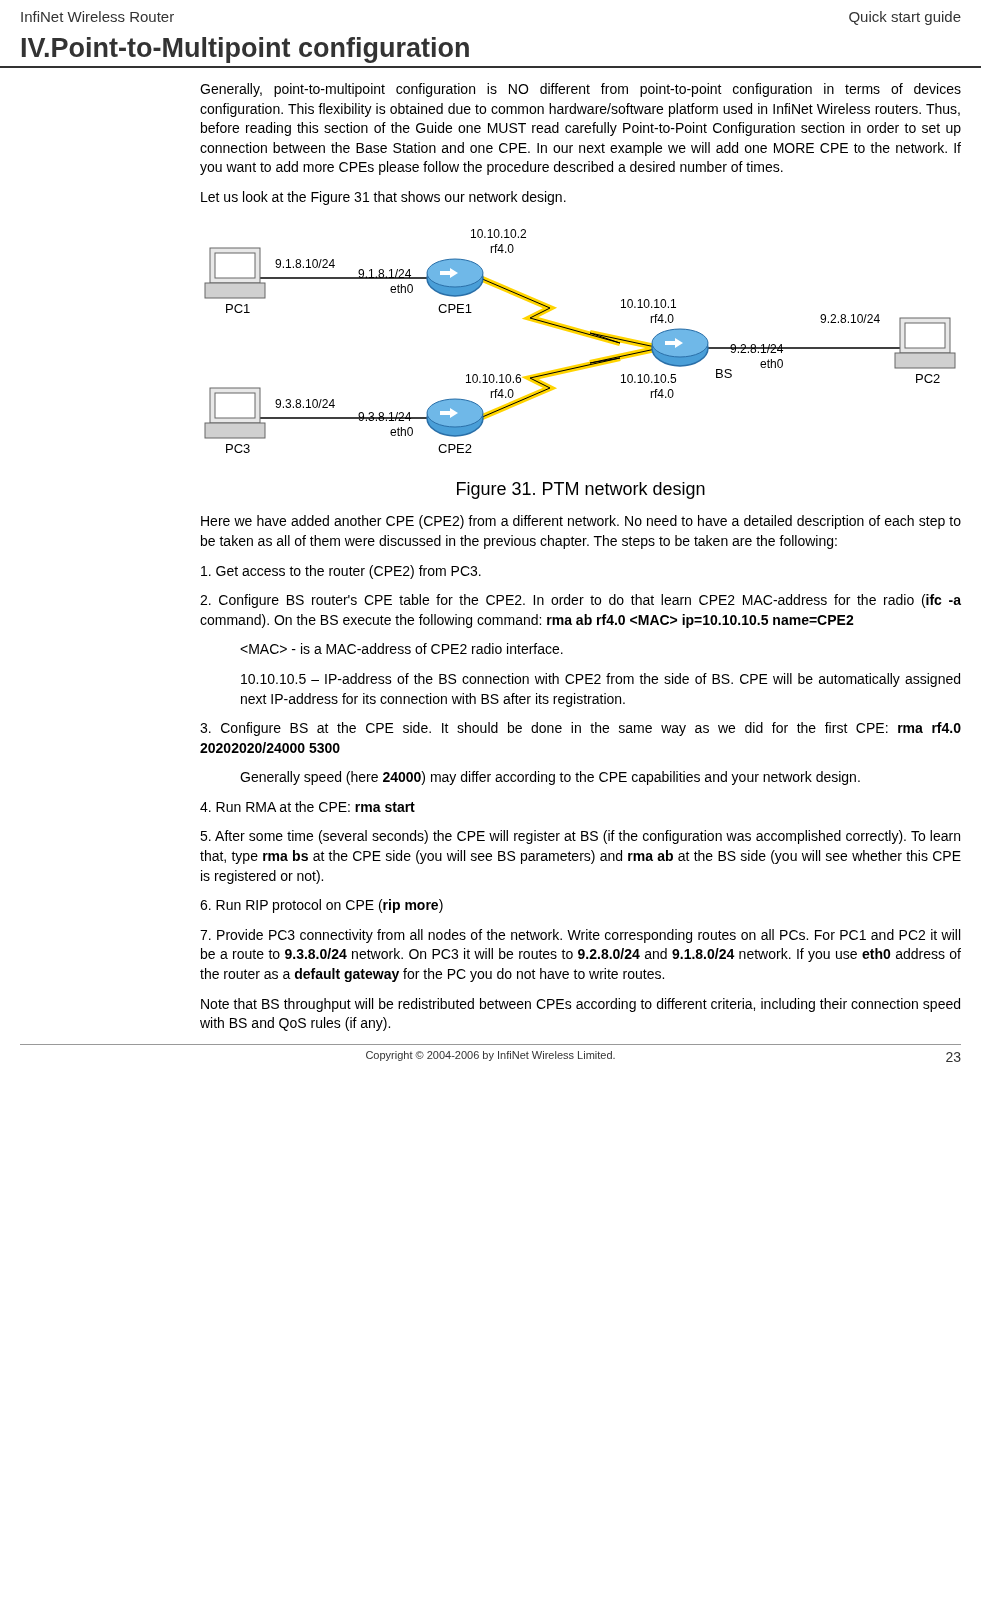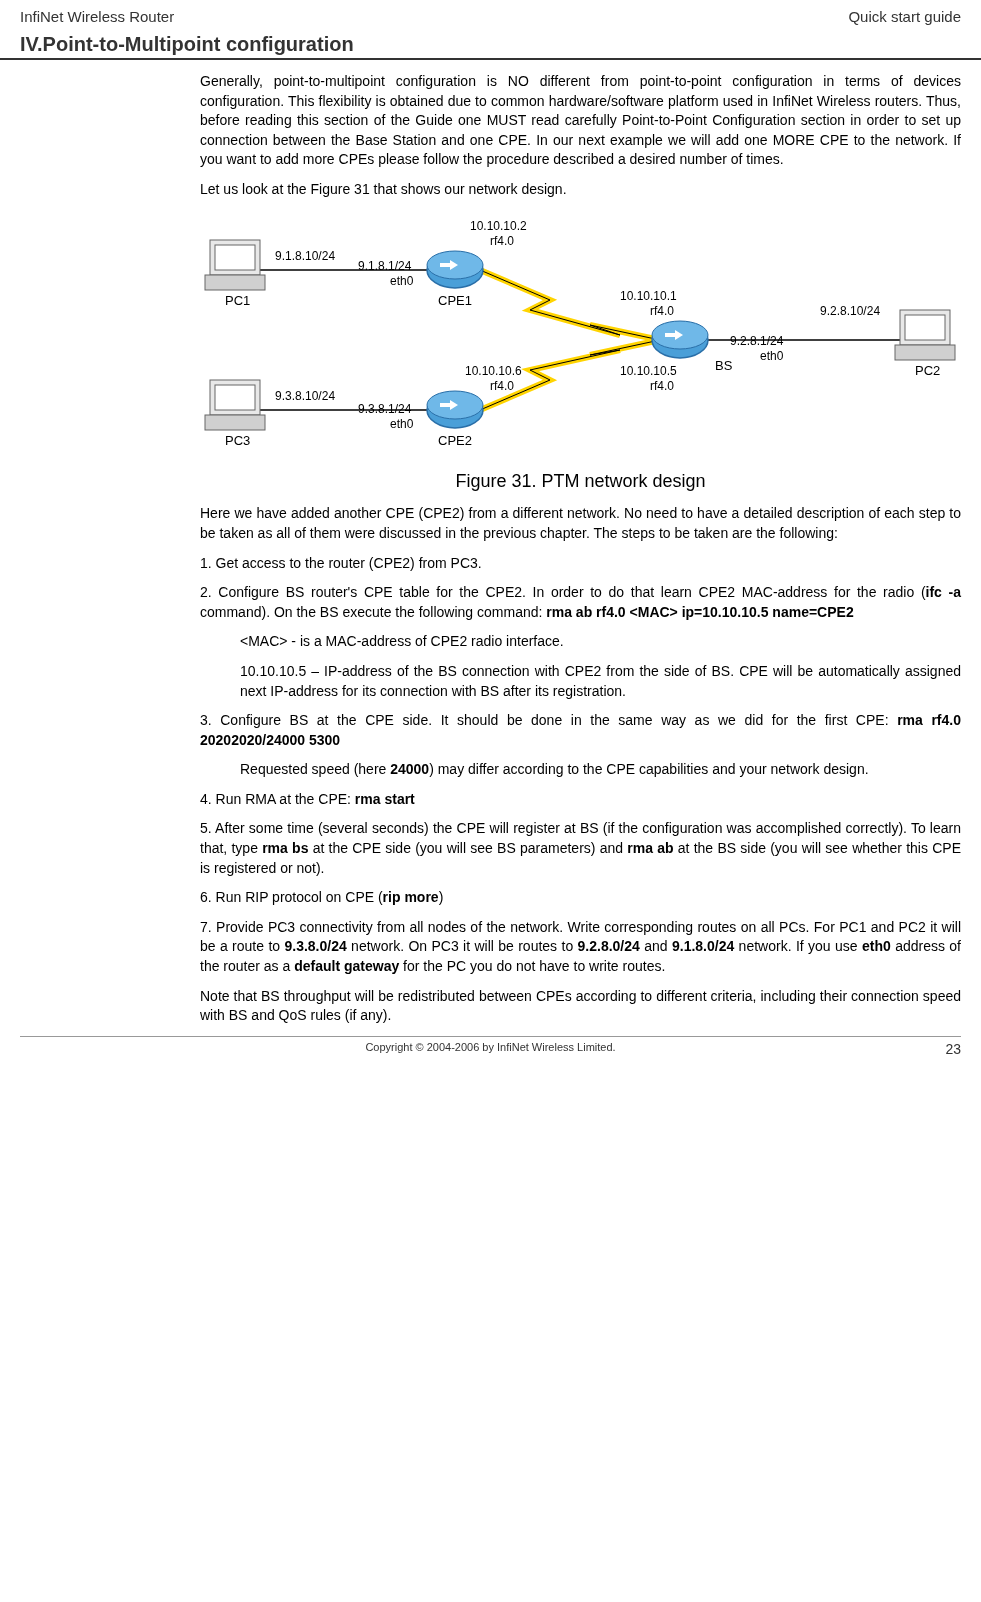--- a/index.html
+++ b/index.html
@@ -12,21 +12,21 @@
       padding: 0;
     }
     .header-row {
       display: flex;
       justify-content: space-between;
       font-size: 15px;
       padding: 8px 20px 4px 20px;
       color: #333;
     }
     .main-heading {
-      font-size: 20px;
+      font-size: 27px;
       font-weight: bold;
       color: #333;
       padding: 4px 20px 2px 20px;
       border-bottom: 2px solid #333;
       margin-bottom: 12px;
     }
     .content {
       padding: 0 20px 0 200px;
       font-size: 14px;
       line-height: 1.4;
@@ -166,21 +166,21 @@
   </p>
 
   <p class="indented">&lt;MAC&gt; - is a MAC-address of CPE2 radio interface.</p>
   <p class="indented" style="text-align: justify;">10.10.10.5 – IP-address of the BS connection with CPE2 from the side of BS. CPE will be automatically assigned next IP-address for its connection with BS after its registration.</p>
 
   <p>
     <span>3. Configure BS at the CPE side. It should be done in the same way as we did for the first CPE: </span><span class="bold">rma rf4.0 20202020/24000 5300</span>
   </p>
 
   <p class="indented" style="text-align: justify;">
-    <span>Requested speed (here </span><span class="bold">24000</span><span>) may differ according to the CPE capabilities and your network design.</span>
+    <span>Generally speed (here </span><span class="bold">24000</span><span>) may differ according to the CPE capabilities and your network design.</span>
   </p>
 
   <p>
     <span>4. Run RMA at the CPE: </span><span class="bold">rma start</span>
   </p>
 
   <p>
     <span>5. After some time (several seconds) the CPE will register at BS (if the configuration was accomplished correctly). To learn that, type </span><span class="bold">rma bs</span><span> at the CPE side (you will see BS parameters) and </span><span class="bold">rma ab</span><span> at the BS side (you will see whether this CPE is registered or not).</span>
   </p>
 

